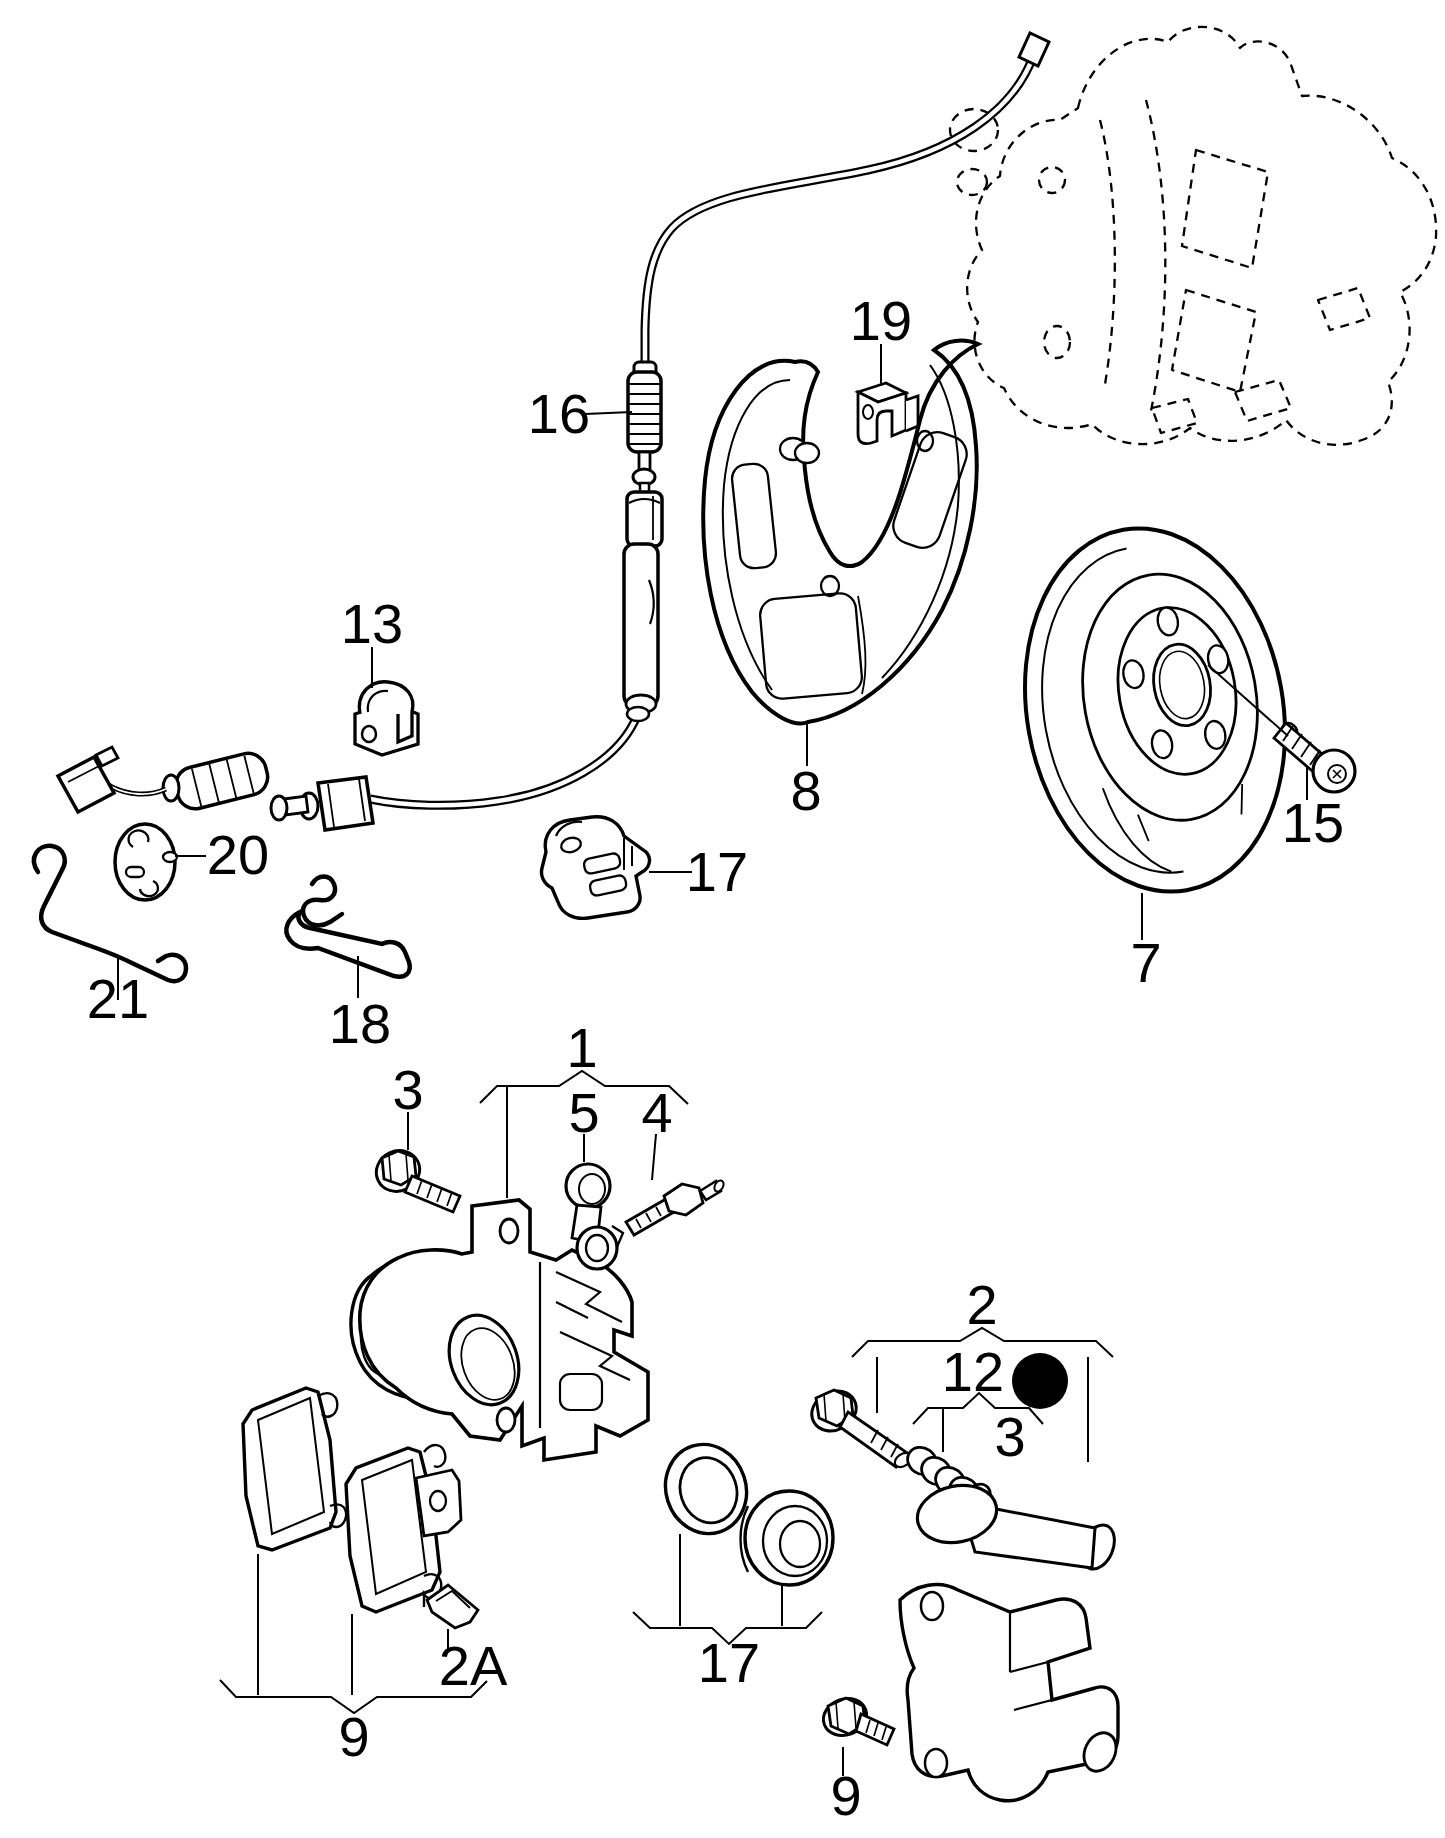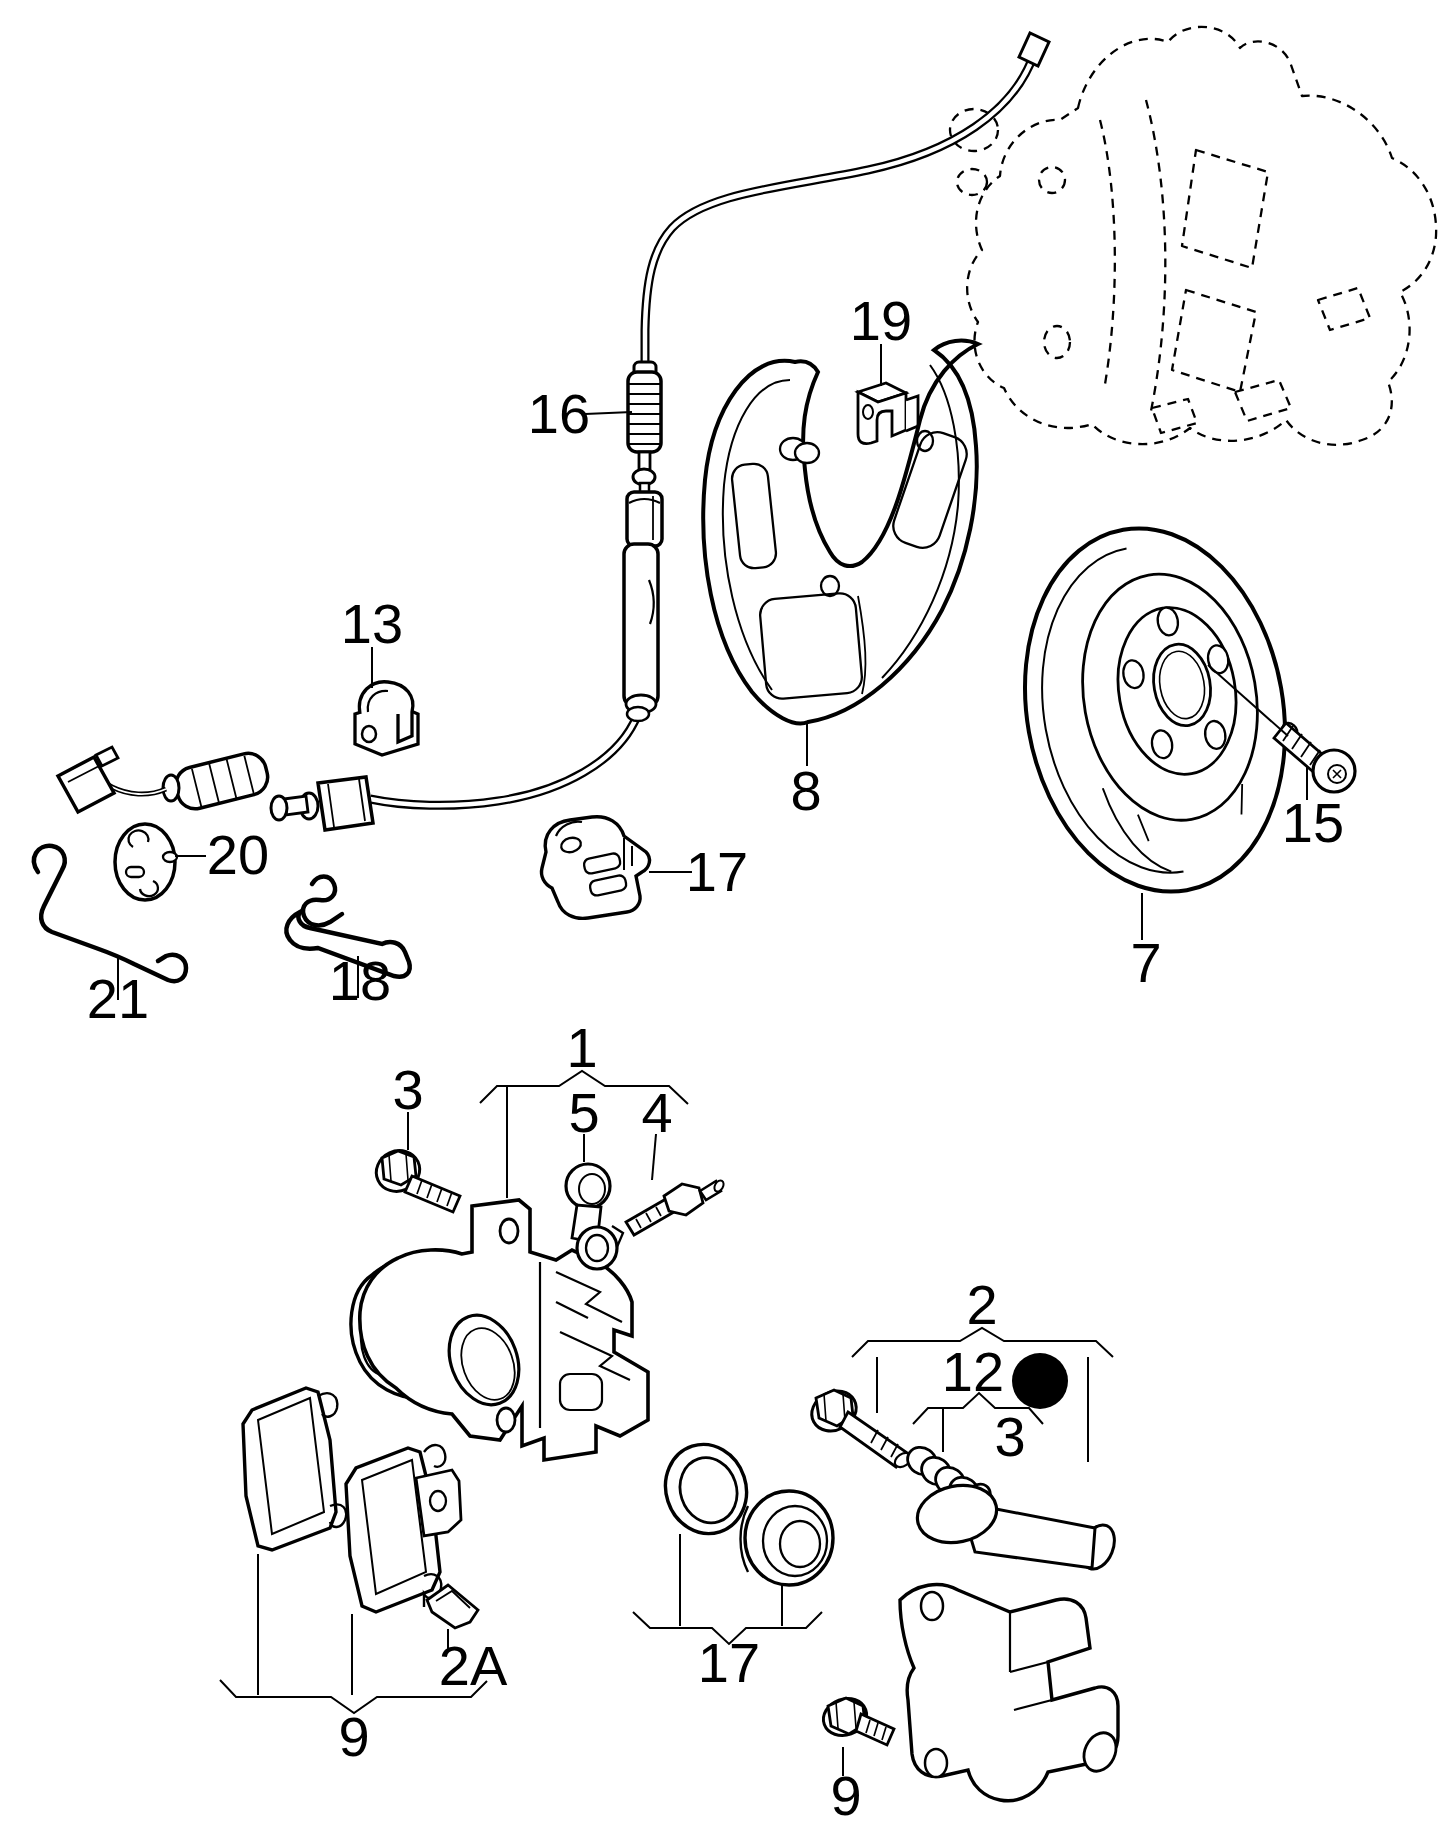--- a/index.html
+++ b/index.html
@@ -342,20 +342,20 @@
 <span class="callout" style="left:1146px;top:963px">7</span>
 <span class="callout" style="left:806px;top:791px">8</span>
 <span class="callout" style="left:354px;top:1737px">9</span>
 <span class="callout" style="left:973px;top:1372px">12</span>
 <span class="callout" style="left:729px;top:1663px">17</span>
 <span class="callout" style="left:846px;top:1796px">9</span>
 <span class="callout" style="left:1313px;top:823px">15</span>
 <span class="callout" style="left:559px;top:414px">16</span>
 <span class="callout" style="left:372px;top:624px">13</span>
 <span class="callout" style="left:717px;top:872px">17</span>
-<span class="callout" style="left:360px;top:981px">18</span>
+<span class="callout" style="left:360px;top:1024px">18</span>
 <span class="callout" style="left:881px;top:321px">19</span>
 <span class="callout" style="left:238px;top:855px">20</span>
 <span class="callout" style="left:118px;top:999px">21</span>
 
 <span class="dot-marker" style="left:1040px;top:1381px"></span>
 
 </div>
 
 </body></html>

